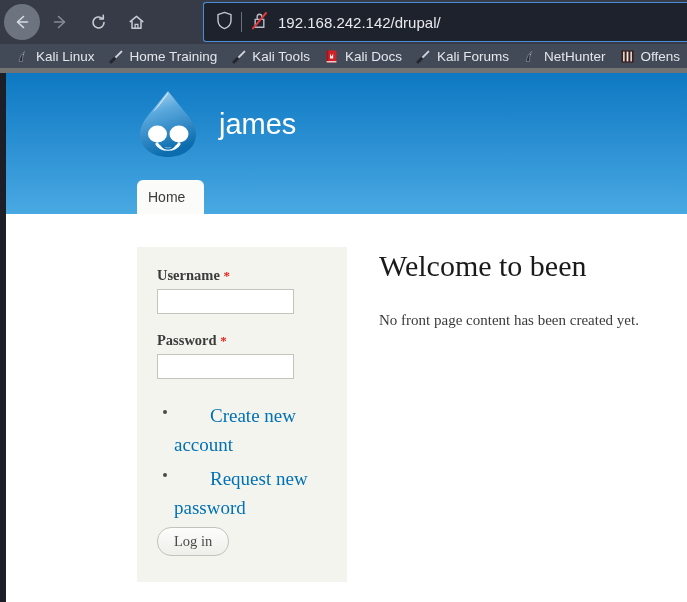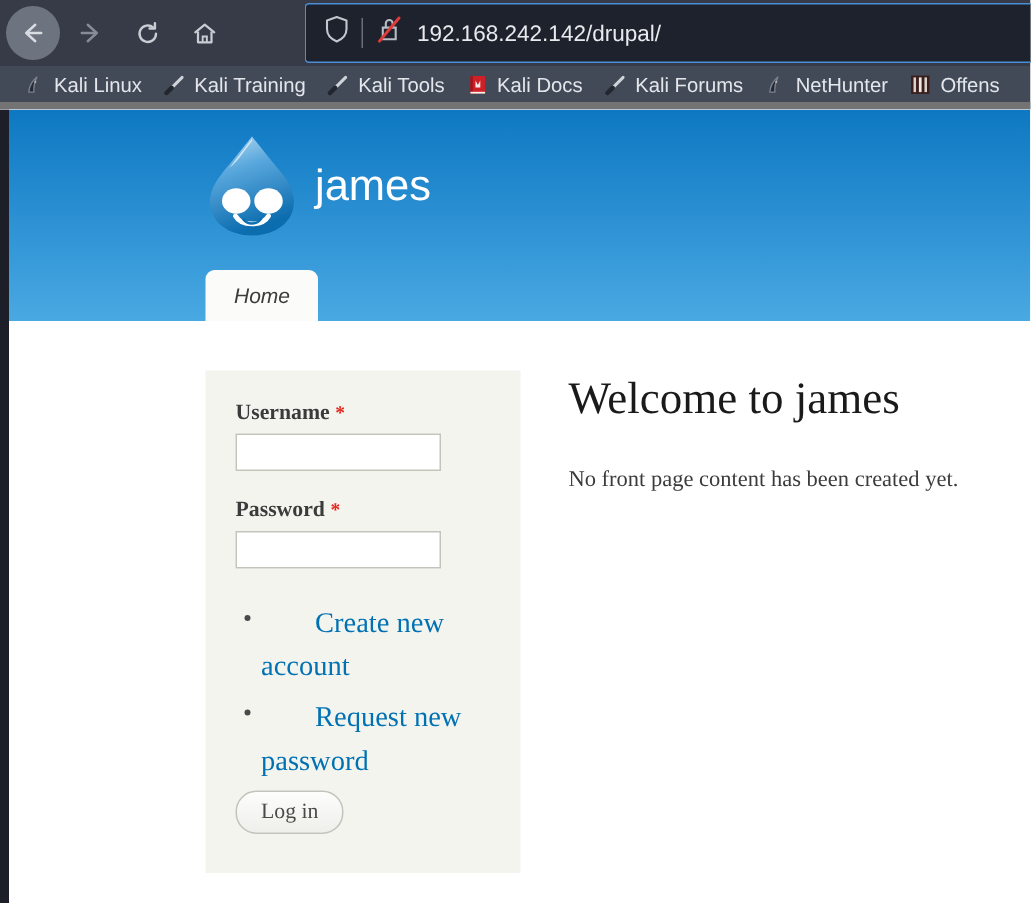--- a/index.html
+++ b/index.html
@@ -156,46 +156,45 @@
     position: absolute;
     left: 131px;
     top: 16px;
     display: flex;
     align-items: center;
   }
 
   #site-logo { width: 62px; height: 70px; flex: 0 0 auto; }
 
   #site-name {
-    margin-left: 11px;
+    margin-left: 20px;
     color: #ffffff;
     font-size: 29px;
     font-weight: normal;
     font-family: "Liberation Sans", sans-serif;
     letter-spacing: 0px;
   }
 
   
   #main-menu {
     position: absolute;
     left: 131px;
     bottom: 0;
     display: flex;
     align-items: flex-end;
   }
 
   .menu-tab {
     background: #fbfbf9;
     border-radius: 6px 6px 0 0;
-    padding: 9px 19px 8px 19px;
+    padding: 9px 19px 8px 11px;
     font-size: 14px;
     color: #3b3b3b;
     cursor: pointer;
     line-height: 1.2;
-    font-style: italic;
   }
 
   
   #site-body {
     display: flex;
     padding-top: 33px;
     padding-left: 131px;
   }
 
   
@@ -387,21 +386,21 @@
     <span class="bm-label">Kali Linux</span>
   </div>
 
   <div class="bookmark">
     <span class="bm-icon">
       <svg width="15" height="15" viewBox="0 0 15 15">
         <line x1="2.4" y1="12.6" x2="12.4" y2="2.6" stroke="#cfd3da" stroke-width="2.0" stroke-linecap="round"></line>
         <line x1="2.0" y1="13.0" x2="5.4" y2="9.6" stroke="#22262f" stroke-width="3.0" stroke-linecap="round"></line>
       </svg>
     </span>
-    <span class="bm-label">Kali Training</span>
+    <span class="bm-label">Home Training</span>
   </div>
 
   <div class="bookmark">
     <span class="bm-icon">
       <svg width="15" height="15" viewBox="0 0 15 15">
         <line x1="2.4" y1="12.6" x2="12.4" y2="2.6" stroke="#cfd3da" stroke-width="2.0" stroke-linecap="round"></line>
         <line x1="2.0" y1="13.0" x2="5.4" y2="9.6" stroke="#22262f" stroke-width="3.0" stroke-linecap="round"></line>
       </svg>
     </span>
     <span class="bm-label">Kali Tools</span>
@@ -521,21 +520,21 @@
               <a href="#">Request new password</a>
             </li>
           </ul>
 
           <button id="login-submit">Log in</button>
 
         </div>
       </div>
 
       <div id="content-main">
-        <h1 id="page-title">Welcome to james</h1>
+        <h1 id="page-title">Welcome to been</h1>
         <p id="no-content-message">No front page content has been created yet.</p>
       </div>
 
     </div>
 
   </div>
 
 </div>
 
 </body></html>

